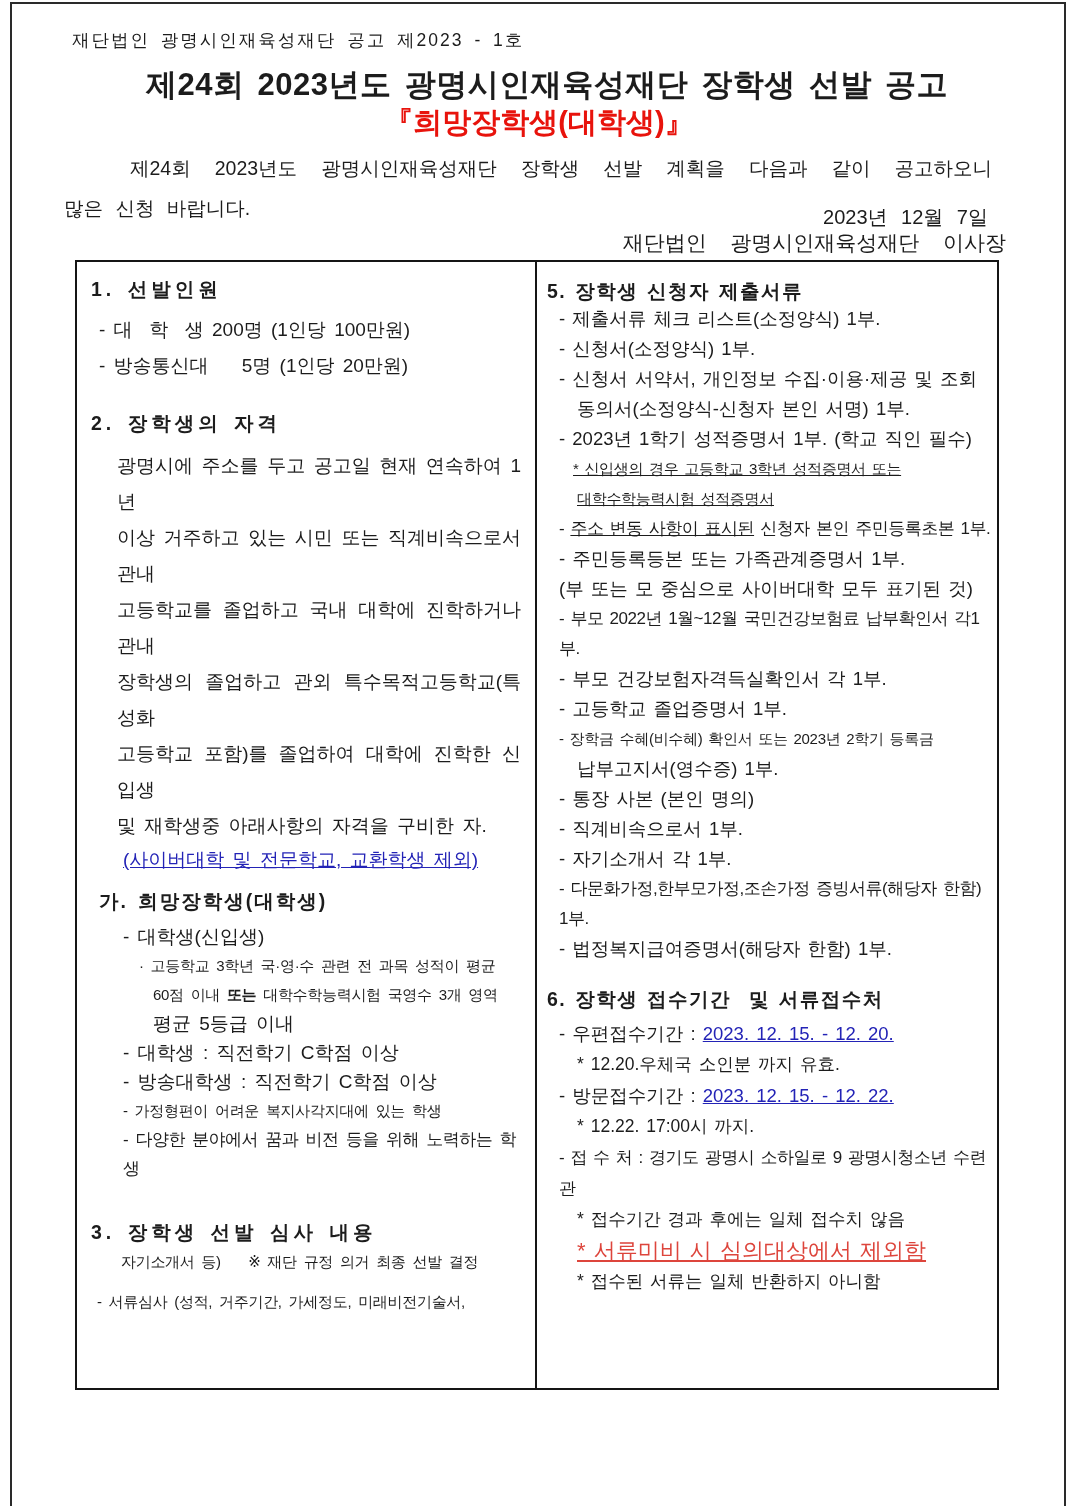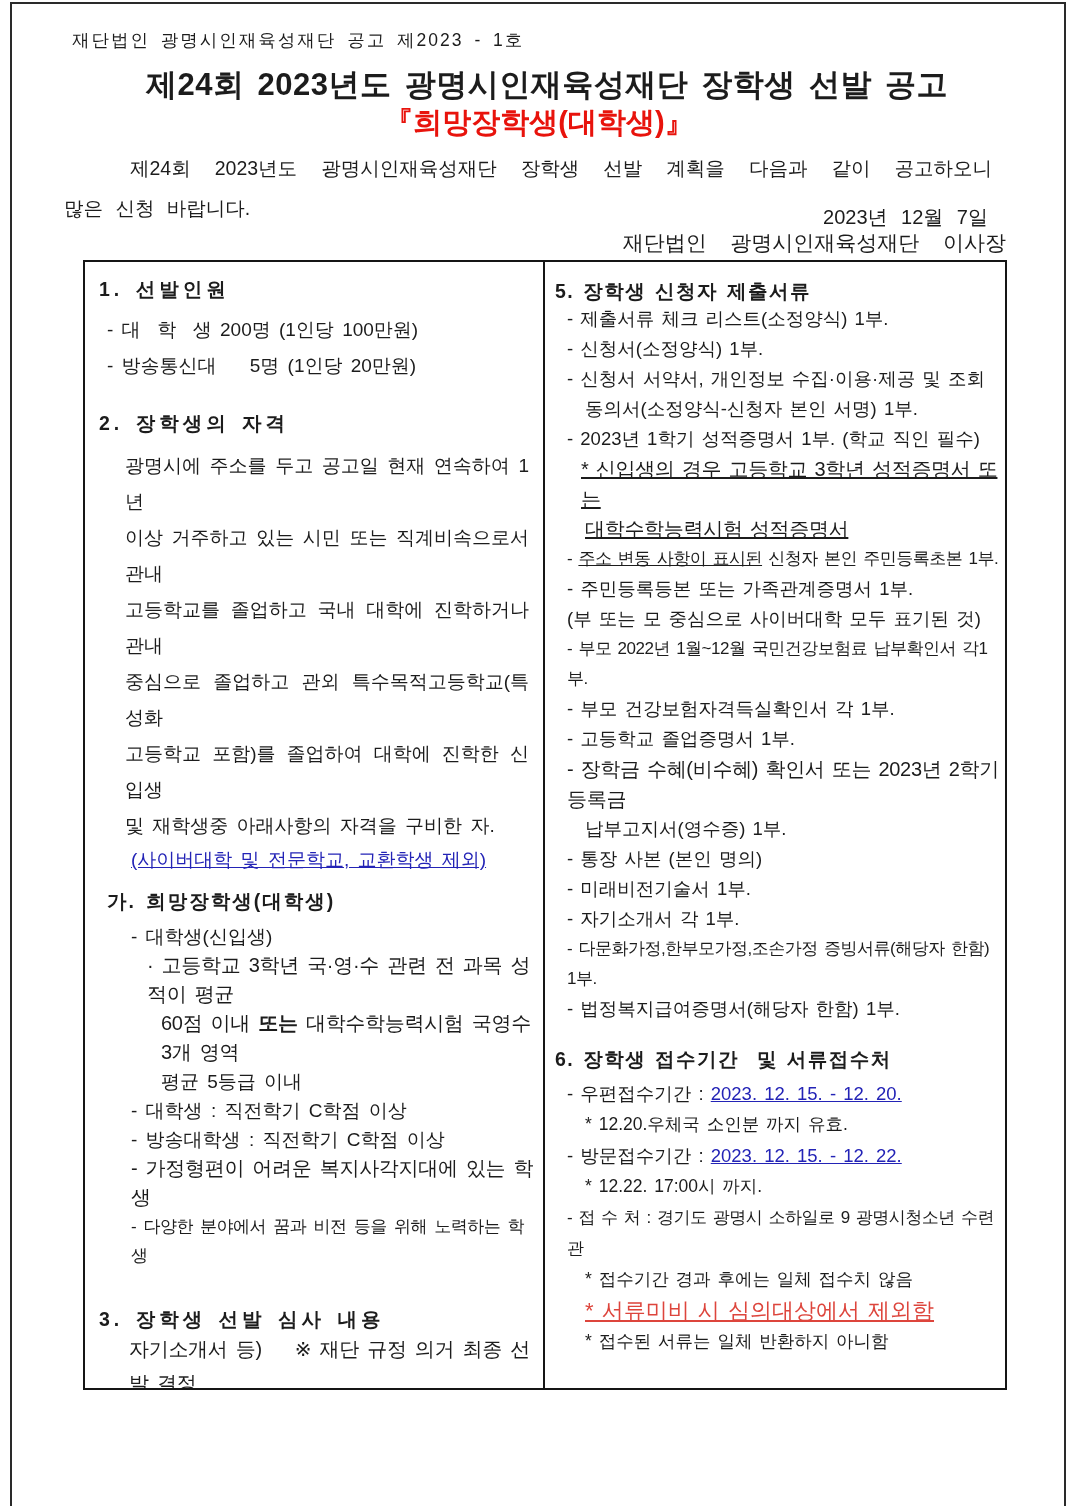--- a/index.html
+++ b/index.html
@@ -24,41 +24,41 @@
   .title{position:absolute;left:0;right:0;top:64px;margin:0;text-align:center;
     font-size:31px;font-weight:bold;letter-spacing:0.5px;word-spacing:4px;padding-left:16px;}
   .subtitle{position:absolute;left:0;right:0;top:103px;margin:0;text-align:center;
     font-size:29px;font-weight:bold;color:var(--accent_red);}
   .intro{position:absolute;left:64px;top:148px;width:928px;font-size:19.5px;line-height:40px;word-spacing:7px;}
   .intro-l1{text-indent:66px;text-align:justify;text-align-last:justify;}
   .date-line{position:absolute;top:204px;right:90px;font-size:20px;word-spacing:8px;}
   .issuer-line{position:absolute;top:229px;right:72px;font-size:21px;word-spacing:6px;}
 
   .tbl{
-    position:absolute;left:83px;top:260px;width:924px;height:1130px;
+    position:absolute;left:75px;top:260px;width:924px;height:1130px;
     border:2.5px solid var(--line);box-sizing:border-box;display:flex;background:#fff;
   }
   .col{box-sizing:border-box;overflow:hidden;}
   .col-l{width:460px;border-right:2px solid var(--line);padding:14px 8px 0 14px;font-size:19px;word-spacing:3px;}
   .col-r{flex:1;padding:16px 6px 0 10px;font-size:18.5px;word-spacing:2px;}
 
   .sec-t{font-weight:bold;font-size:19.5px;letter-spacing:4px;line-height:26px;}
   .sec-t.tight{letter-spacing:1.5px;}
   
   .s1-items{margin:10px 0 0 8px;}
   .s1-items div{line-height:36px;}
   .s2-t{margin-top:26px;}
   .s2-body{margin:12px 6px 0 26px;}
   .s2-body div{line-height:36px;}
   .j{text-align:justify;text-align-last:justify;}
   .s2-link{margin:0 0 0 32px;line-height:32px;color:var(--link_blue);text-decoration:underline;}
   .ga-t{margin:12px 0 0 8px;font-weight:bold;font-size:19.5px;letter-spacing:2px;line-height:26px;}
   .ga-lines{margin-top:8px;}
   .ga-lines div{line-height:29px;} .ml2{margin-left:32px;} .ml3{margin-left:48px;}
-  .cond{font-size:20px;letter-spacing:-0.3px;}
+  .cond{font-size:15px;letter-spacing:-0.3px;}
   .cond2{font-size:17px;letter-spacing:-0.5px;}
   .s3-t{margin-top:36px;}
   .s3-l{line-height:34px;margin-left:6px;}
   .s3-l2{margin-left:30px;}
   
   .s5-items{}
   .s5-items > div{line-height:30px;}
   .rml0{margin-left:2px;} .rml1{margin-left:12px;} .rml2{margin-left:30px;} .rml3{margin-left:26px;}
   .ul{text-decoration:underline;}
   .s6-t{margin-top:22px;letter-spacing:2px;}
@@ -93,21 +93,21 @@
     <div class="s1-items">
       <div data-bind="s1.items.0">- 대  학  생 200명 (1인당 100만원)</div>
       <div data-bind="s1.items.1">- 방송통신대    5명 (1인당 20만원)</div>
     </div>
 
     <div class="sec-t s2-t" data-bind="s2.title">2. 장학생의 자격</div>
     <div class="s2-body">
       <div class="j" data-bind="s2.body.0">광명시에 주소를 두고 공고일 현재 연속하여 1년</div>
       <div class="j" data-bind="s2.body.1">이상 거주하고 있는 시민 또는 직계비속으로서 관내</div>
       <div class="j" data-bind="s2.body.2">고등학교를 졸업하고 국내 대학에 진학하거나 관내</div>
-      <div class="j" data-bind="s2.body.3">중심으로 졸업하고 관외 특수목적고등학교(특성화</div>
+      <div class="j" data-bind="s2.body.3">장학생의 졸업하고 관외 특수목적고등학교(특성화</div>
       <div class="j" data-bind="s2.body.4">고등학교 포함)를 졸업하여 대학에 진학한 신입생</div>
       <div data-bind="s2.body.5">및 재학생중 아래사항의 자격을 구비한 자.</div>
     </div>
     <div class="s2-link" data-bind="s2.exclusion_link">(사이버대학 및 전문학교, 교환학생 제외)</div>
 
     <div class="ga-t" data-bind="ga.title">가. 희망장학생(대학생)</div>
     <div class="ga-lines">
       <div class="ml2" data-bind="ga.line1">- 대학생(신입생)</div>
       <div class="ml3 cond" data-bind="ga.line2">· 고등학교 3학년 국·영·수 관련 전 과목 성적이 평균</div>
       <div class="ml3 cond" style="margin-left:62px;"><span data-bind="ga.line3_pre">60점 이내 </span><span class="bold" data-bind="ga.line3_bold">또는</span><span data-bind="ga.line3_post"> 대학수학능력시험 국영수 3개 영역</span></div>
@@ -136,21 +136,21 @@
       <div class="rml2 ul cond" data-bind="s5.l7">대학수학능력시험 성적증명서</div>
       <div class="rml1 cond2"><span data-bind="s5.l8_pre">- </span><span class="ul" data-bind="s5.l8_underline">주소 변동 사항이 표시된</span><span data-bind="s5.l8_post"> 신청자 본인 주민등록초본 1부.</span></div>
       <div class="rml1" data-bind="s5.l9">- 주민등록등본 또는 가족관계증명서 1부.</div>
       <div class="rml1" data-bind="s5.l10">(부 또는 모 중심으로 사이버대학 모두 표기된 것)</div>
       <div class="rml1 cond2" data-bind="s5.l11">- 부모 2022년 1월~12월 국민건강보험료 납부확인서 각1부.</div>
       <div class="rml1" data-bind="s5.l12">- 부모 건강보험자격득실확인서 각 1부.</div>
       <div class="rml1" data-bind="s5.l13">- 고등학교 졸업증명서 1부.</div>
       <div class="rml1 cond" data-bind="s5.l15">- 장학금 수혜(비수혜) 확인서 또는 2023년 2학기 등록금</div>
       <div class="rml2" data-bind="s5.l16">납부고지서(영수증) 1부.</div>
       <div class="rml1" data-bind="s5.l17">- 통장 사본 (본인 명의)</div>
-      <div class="rml1" data-bind="s5.l18">- 미래비전기술서 1부.</div>
+      <div class="rml1" data-bind="s5.l18">- 직계비속으로서 1부.</div>
       <div class="rml1" data-bind="s5.l19">- 자기소개서 각 1부.</div>
       <div class="rml1 cond2" data-bind="s5.l20">- 다문화가정,한부모가정,조손가정 증빙서류(해당자 한함) 1부.</div>
       <div class="rml1" data-bind="s5.l21">- 법정복지급여증명서(해당자 한함) 1부.</div>
     </div>
 
     <div class="sec-t tight s6-t" data-bind="s6.title">6. 장학생 접수기간  및 서류접수처</div>
     <div class="s6-lines">
       <div class="rml1"><span data-bind="s6.mail_label">- 우편접수기간 : </span><span class="blue-dates" data-bind="s6.mail_dates">2023. 12. 15. - 12. 20.</span></div>
       <div class="rml2 small-note" data-bind="s6.mail_note">* 12.20.우체국 소인분 까지 유효.</div>
       <div class="rml1"><span data-bind="s6.visit_label">- 방문접수기간 : </span><span class="blue-dates" data-bind="s6.visit_dates">2023. 12. 15. - 12. 22.</span></div>

